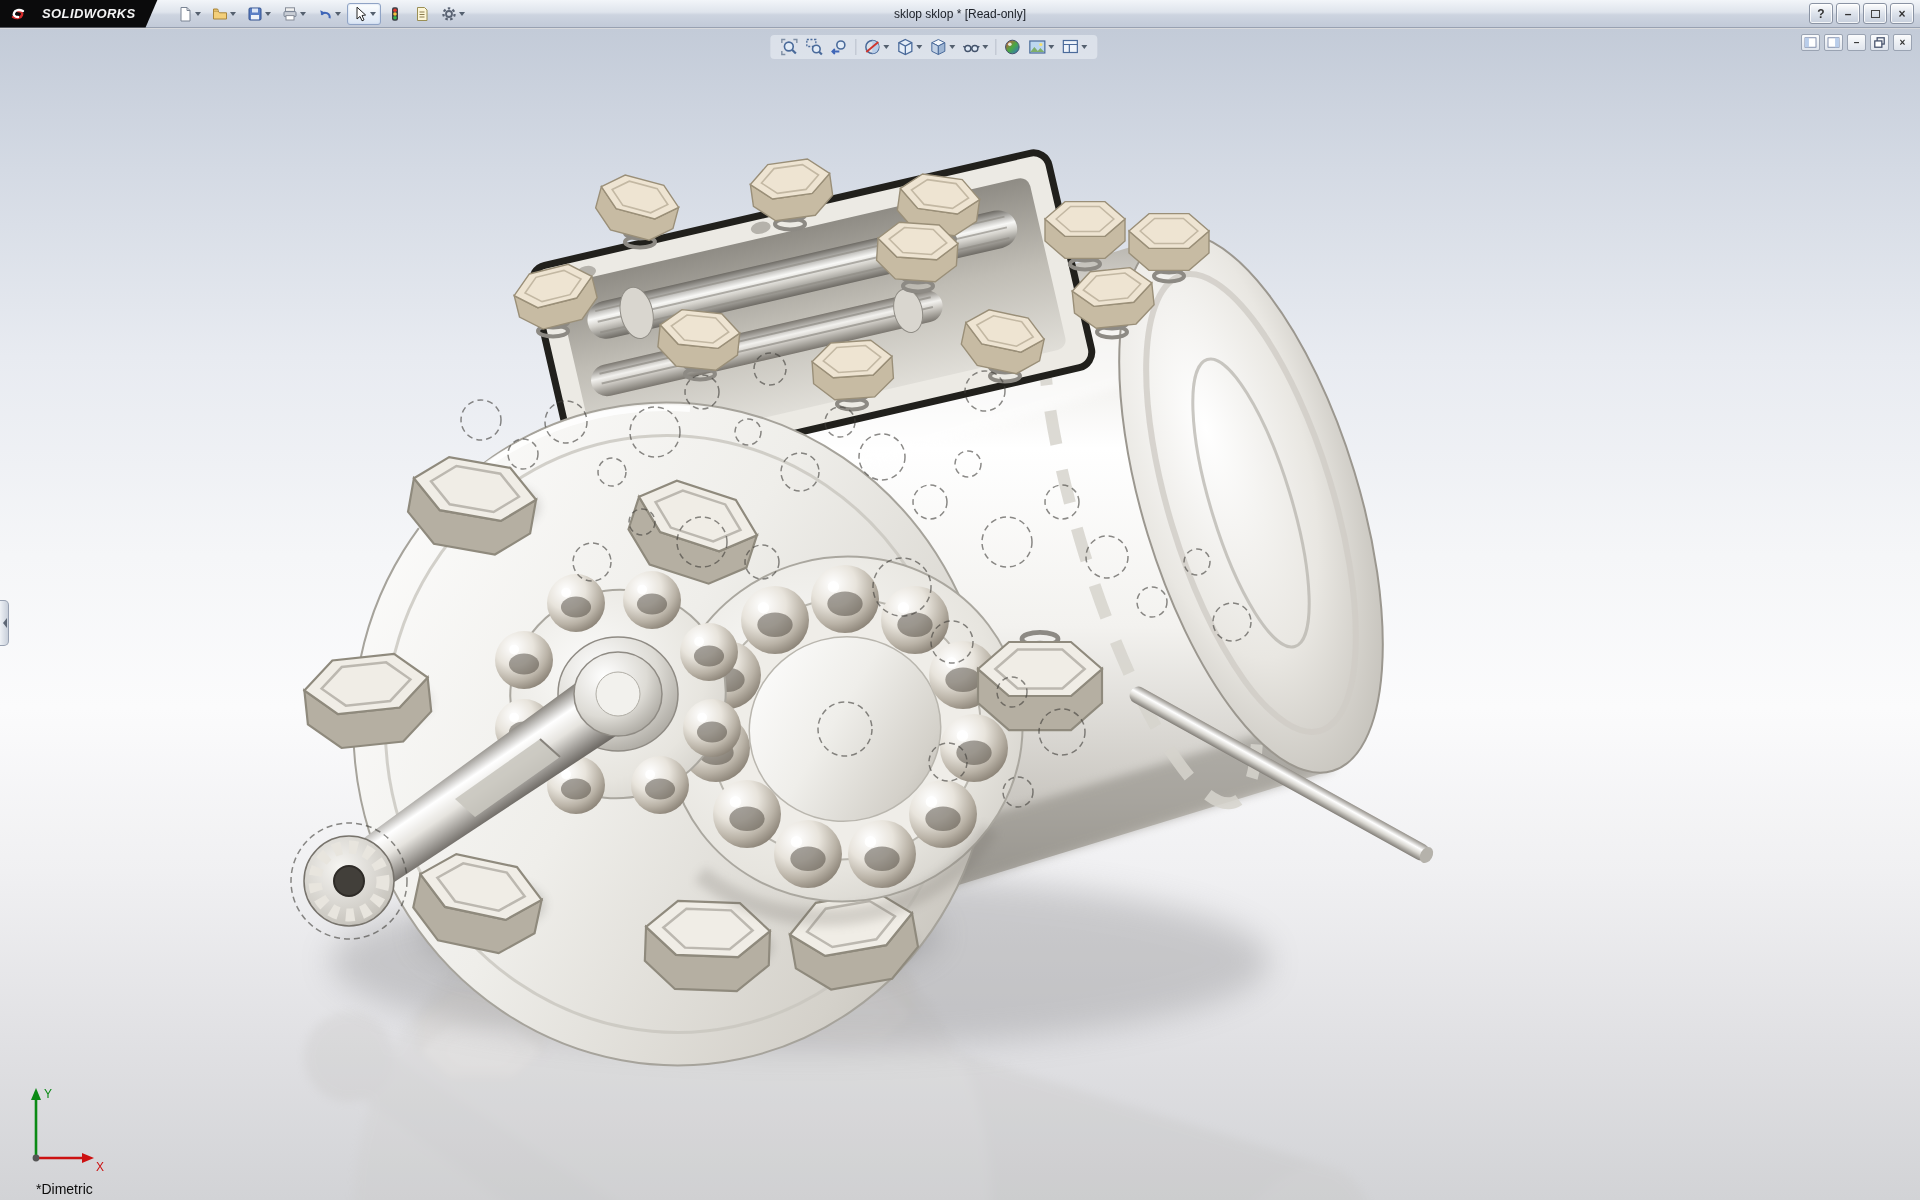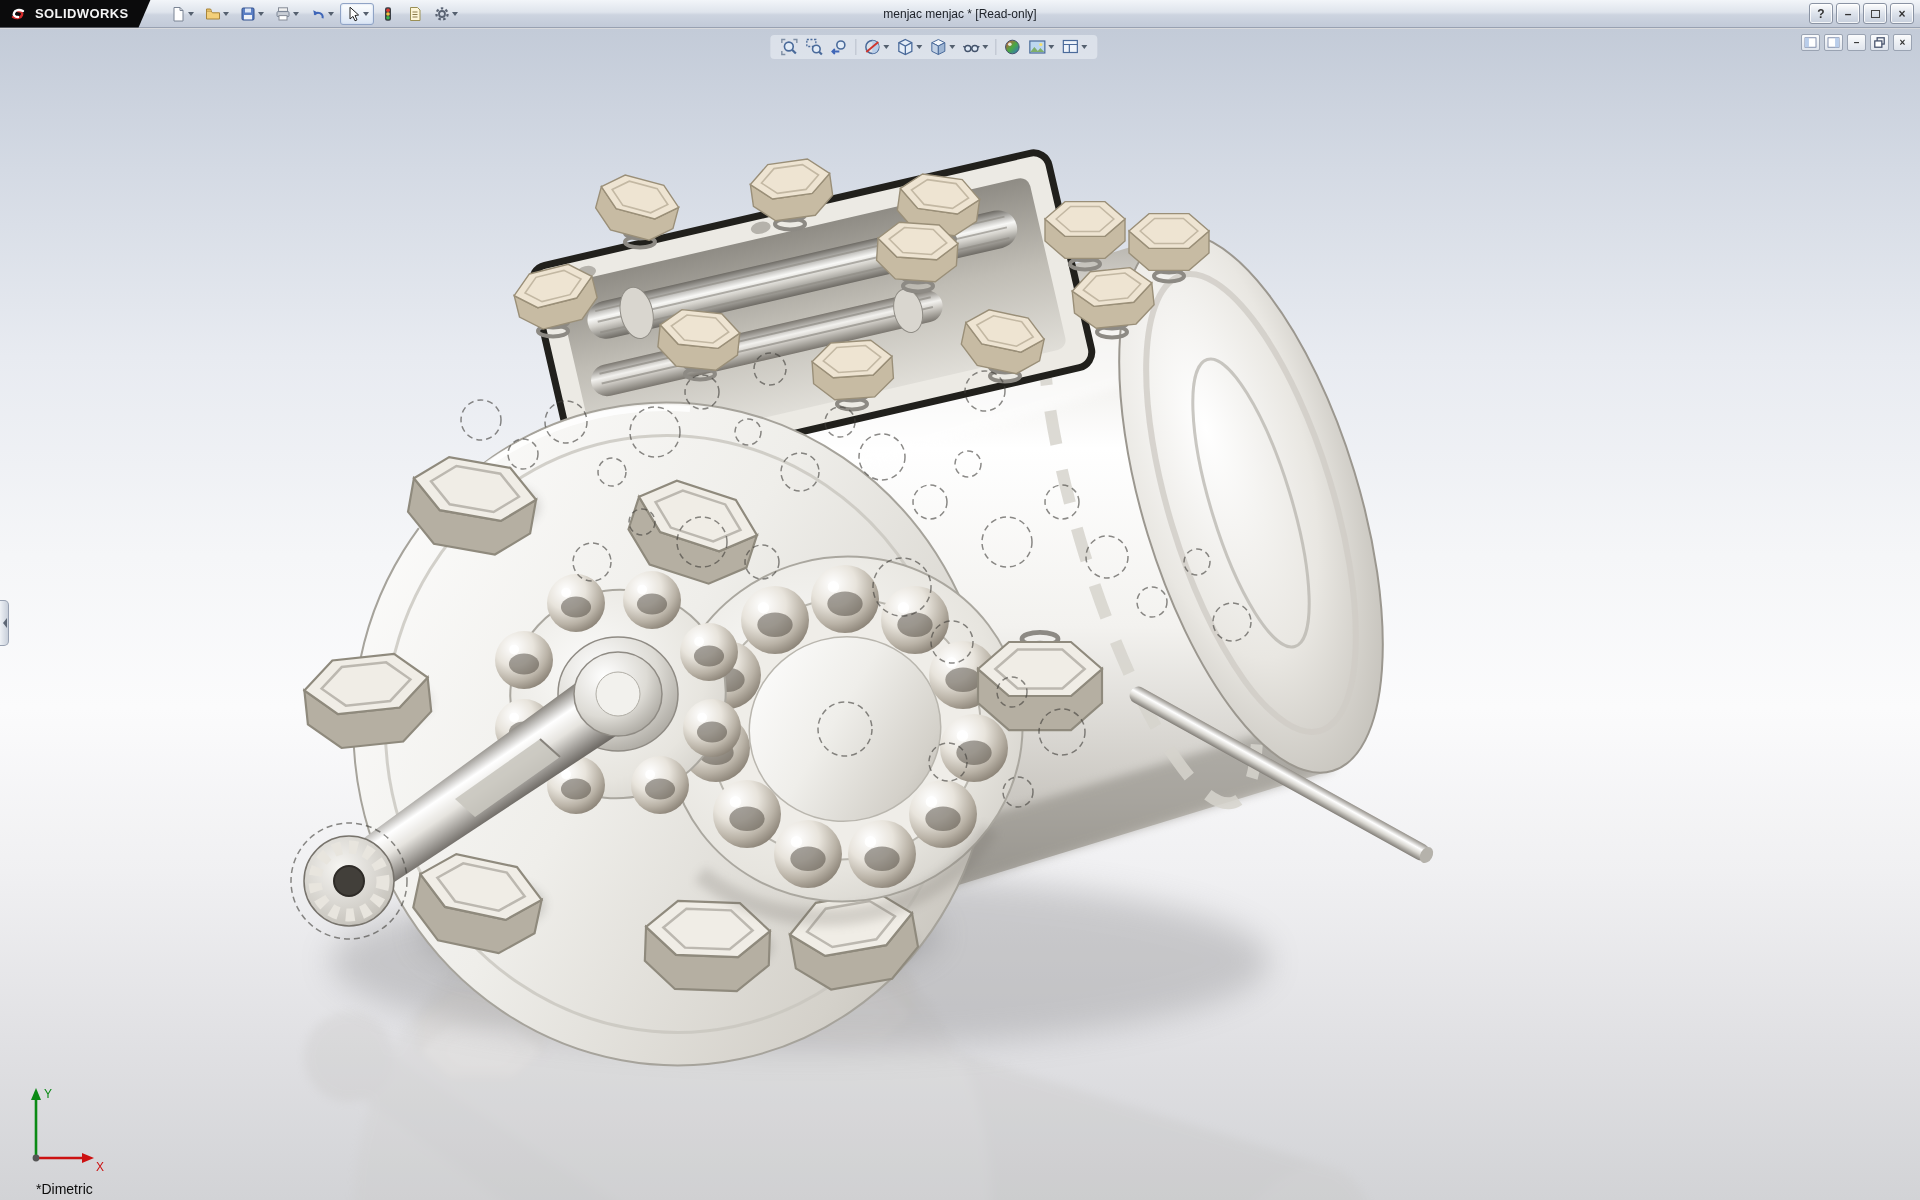--- a/index.html
+++ b/index.html
@@ -8,24 +8,25 @@
 
   
   .titlebar{
     position:absolute; top:0; left:0; width:1920px; height:28px;
     background:linear-gradient(#f2f5f9,#dfe4ec 45%,#cdd4e0 55%,#c2cad8);
     border-bottom:1px solid #98a1b1;
     display:flex; align-items:center; z-index:50;
   }
   .logo{
     height:28px; background:#0b0b0c; color:#fff;
-    display:flex; align-items:center; gap:9px;
+    display:flex; align-items:center; gap:16px;
     padding:0 22px 0 10px;
     clip-path:polygon(0 0,100% 0,calc(100% - 12px) 100%,0 100%);
     flex:0 0 auto;
+    font-style:italic;
   }
   .brand{ font-size:13px; font-weight:bold; letter-spacing:.4px; color:#f4f4f4; }
   .maintb{ display:flex; align-items:center; gap:1px; margin-left:14px; }
   .tbtn{
     height:22px; display:flex; align-items:center; gap:2px;
     padding:0 4px; border:1px solid transparent; border-radius:3px;
     background:transparent; cursor:default;
   }
   .tbtn.active{
     border-color:#8fa3c5;
@@ -181,21 +182,21 @@
     <div class="tbtn">
       <svg viewBox="0 0 16 16">
         <circle cx="8" cy="8" r="3" fill="none" stroke="#5a6373" stroke-width="1.8"></circle>
         <circle cx="8" cy="8" r="5.6" fill="none" stroke="#5a6373" stroke-width="2.2" stroke-dasharray="2.5 2.4"></circle>
       </svg>
         <span class="dd"></span>
     </div>
 
   </div>
 
-  <div class="wintitle">menjac menjac * [Read-only]</div>
+  <div class="wintitle">sklop sklop * [Read-only]</div>
 
   <div class="winctrls">
     <div class="winbtn">?</div>
     <div class="winbtn">–</div>
     <div class="winbtn">
       <span class="maxbox"></span>
     </div>
     <div class="winbtn">×</div>
   </div>
 </div>

